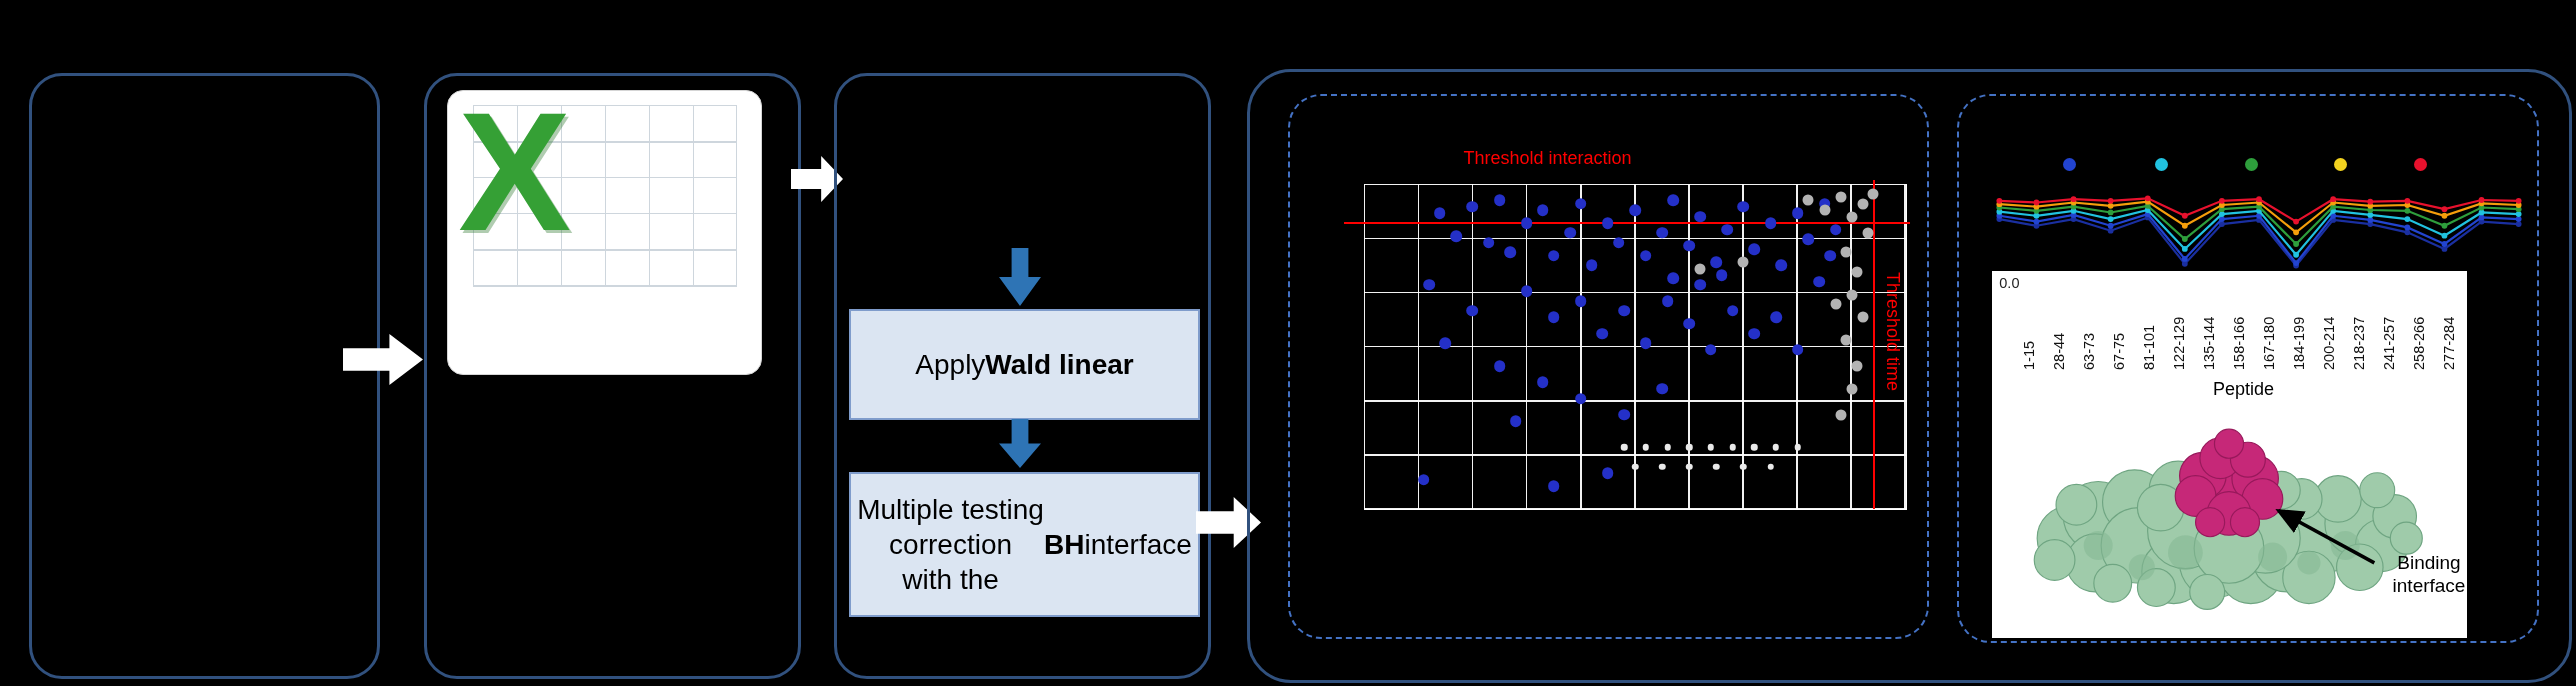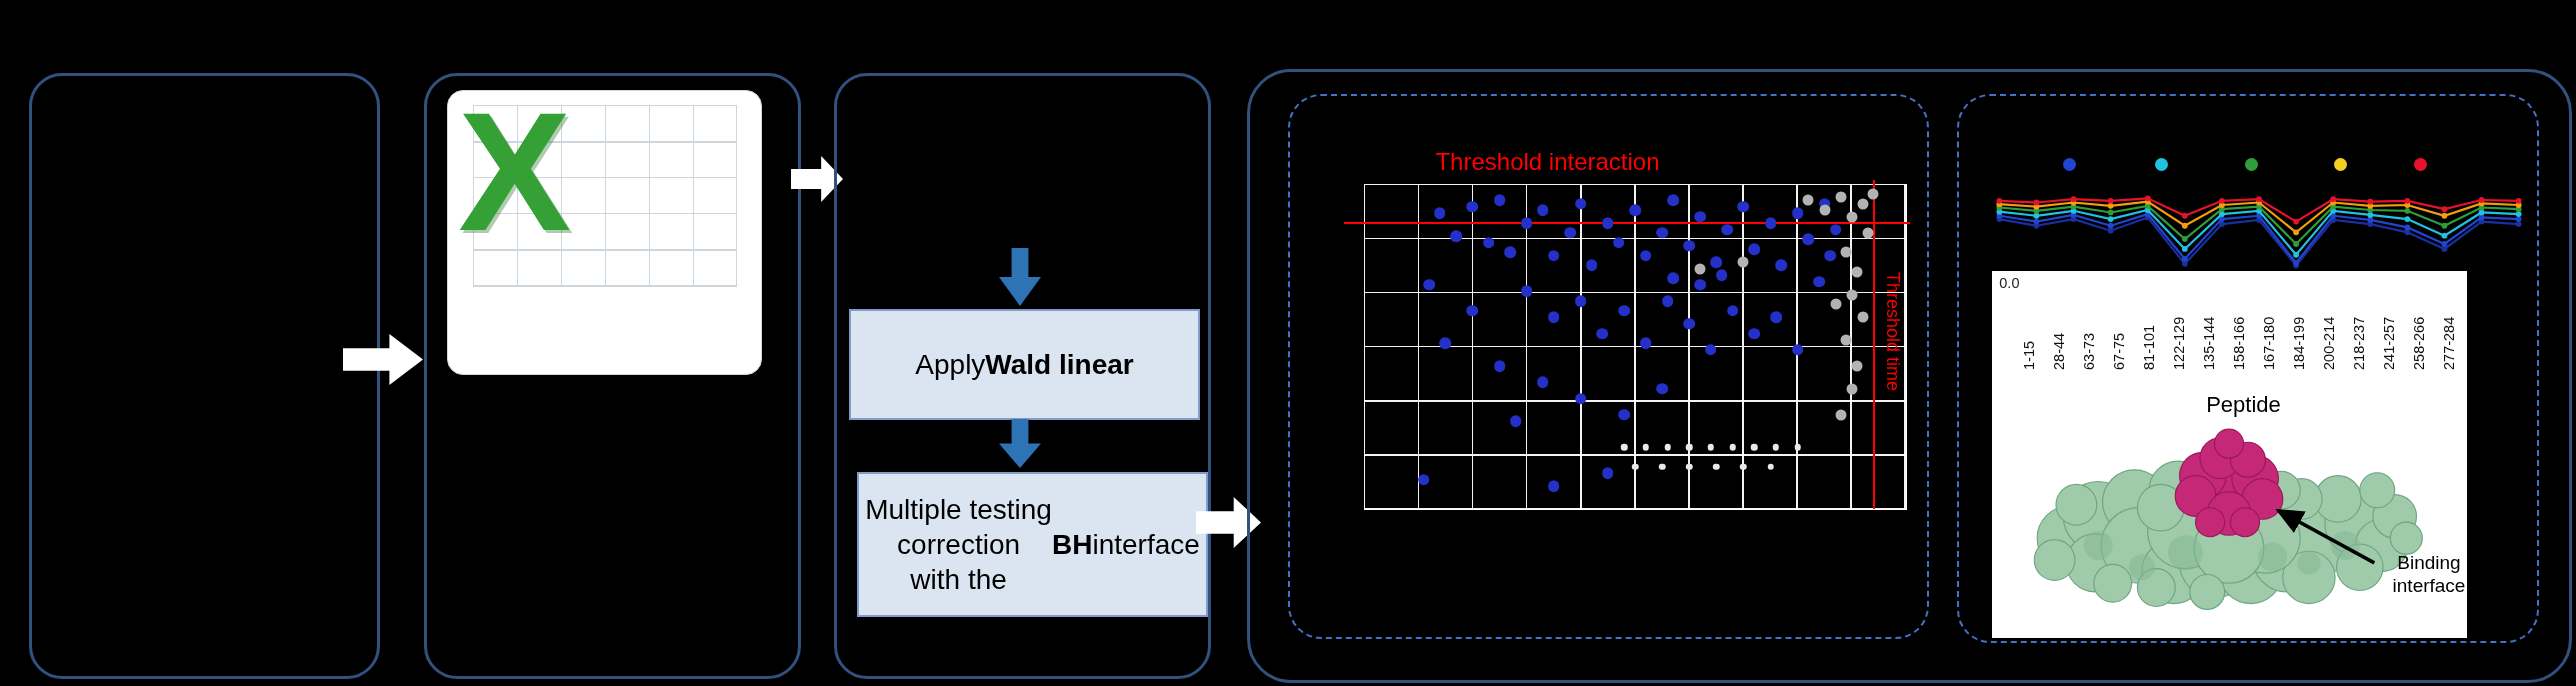--- a/index.html
+++ b/index.html
@@ -34,34 +34,34 @@
     display:flex;align-items:center;justify-content:center;}
   .csv-ribbon span{font-size:54px;font-weight:bold;color:#fff;letter-spacing:3.6px;
     text-shadow:0 2.2px 2.2px rgba(0,0,0,.35);}
 
   
   .step{position:absolute;left:849px;width:347px;background:#DBE5F2;border:2.2px solid #7F9CCB;
     display:flex;align-items:center;justify-content:center;text-align:center;
     font-size:28px;line-height:1.26;white-space:pre-line;color:#000;}
   .step1{top:103px;height:140px;}
   .step2{top:309px;height:107px;}
-  .step3{top:472px;height:141px;margin-left:8px;}
+  .step3{top:472px;height:141px;}
   .down-arrow{position:absolute;left:999px;width:42px;background:#2E74B5;
     clip-path:polygon(30% 0,70% 0,70% 50%,100% 50%,50% 100%,0 50%,30% 50%);}
   .da1{top:248px;height:58px;}
   .da2{top:419px;height:49px;}
 
   
   .dashed{position:absolute;border:2.2px dashed #4472C4;border-radius:33px;}
   .dashed4{left:1288px;top:94px;width:637px;height:541px;}
   .dashed5{left:1957px;top:94px;width:578px;height:545px;}
 
   
   .scatter-title{position:absolute;left:1402px;top:148px;width:291px;text-align:center;
-    color:#FF0000;font-size:24px;}
+    color:#FF0000;font-size:18px;}
   .scatter-plot{position:absolute;left:1364px;top:184px;width:542px;height:325px;
     background-image:repeating-linear-gradient(to right,rgba(255,255,255,.95) 0 1.5px,transparent 1.5px 54px),
                      repeating-linear-gradient(to bottom,rgba(255,255,255,.95) 0 1.5px,transparent 1.5px 54px);
     border-right:1.5px solid rgba(255,255,255,.95);border-bottom:1.5px solid rgba(255,255,255,.95);}
   .red-h{position:absolute;left:-20.4px;right:-4.4px;height:2.2px;background:#FF0000;}
   .red-v{position:absolute;top:-4.4px;bottom:0;width:2.2px;background:#FF0000;}
   .vline-label{position:absolute;top:27%;color:#FF0000;font-size:18px;writing-mode:vertical-rl;}
   .dot{position:absolute;border-radius:50%;transform:translate(-50%,-50%);}
   .dot.blue{width:11.6px;height:11.6px;background:#2430C8;}
   .dot.gray{width:11px;height:11px;background:#B3B3B3;}
@@ -72,21 +72,21 @@
   .legend-dot{position:absolute;top:10.2px;width:13px;height:13px;border-radius:50%;}
   #kinetics-svg{position:absolute;left:0;top:29px;}
 
   
   .white-panel{position:absolute;left:1992px;top:271px;width:475px;height:367px;background:#fff;}
   .ytick{position:absolute;left:7.3px;top:4.4px;font-size:14.5px;color:#222;}
   .pep-row{position:absolute;left:29px;right:10.2px;top:8.7px;height:90px;display:flex;
     justify-content:space-between;}
   .pep{writing-mode:vertical-rl;transform:rotate(180deg);font-size:14.5px;color:#111;
     height:90px;display:flex;align-items:center;}
-  .pep-axis-title{position:absolute;left:0;right:0;top:121px;text-align:center;font-size:22px;color:#000;padding-left:28px;}
+  .pep-axis-title{position:absolute;left:0;right:0;top:108px;text-align:center;font-size:18px;color:#000;padding-left:28px;}
   .protein-svg{position:absolute;left:19px;top:129px;}
   .binding-label{position:absolute;left:384px;top:281px;width:106px;text-align:center;
     font-size:19px;line-height:1.2;color:#000;white-space:pre-line;}
 </style>
 </head>
 <body>
 
 <div class="canvas">
 
   <div class="obox box1"></div>

